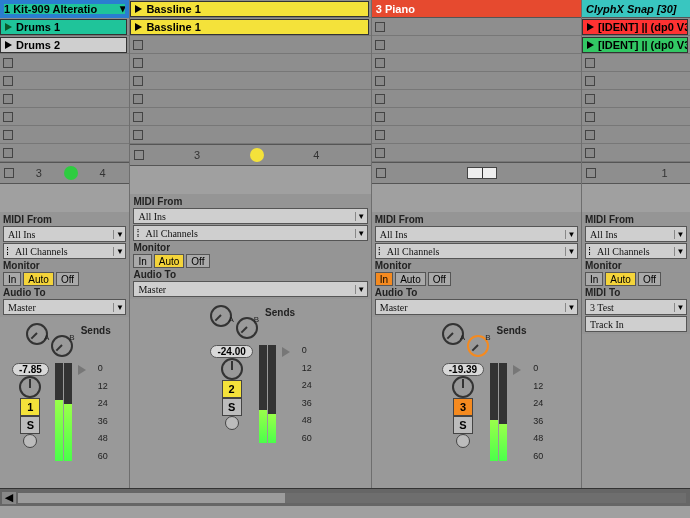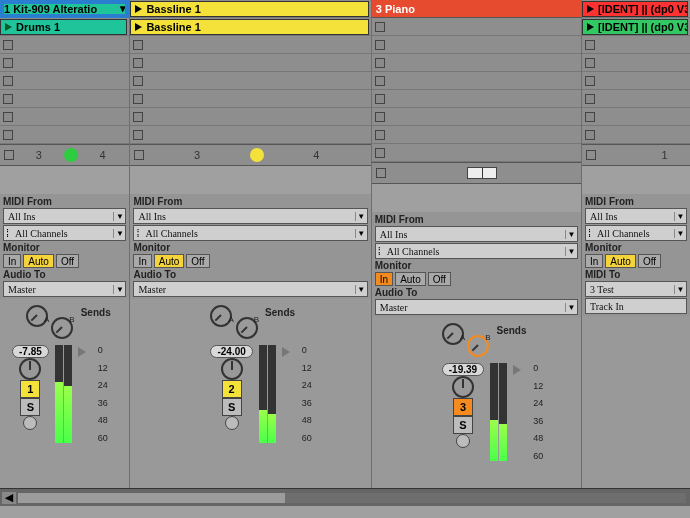--- a/index.html
+++ b/index.html
@@ -71,20 +71,26 @@
         <span style="margin-left:auto">▾</span>
       </div>
       <div class="clips">
         <div class="clip-row">
           <div class="clip" style="background:#1fc49a">
               <span class="play-tri gn"></span>
               <span>Drums 1</span>
             </div>
         </div>
         <div class="clip-row">
+          <div class="clip" style="background:#cfcfcf">
+              <span class="play-tri bk"></span>
+              <span>Drums 2</span>
+            </div>
+        </div>
+        <div class="clip-row">
             <span class="stop"></span>
           </div>
         <div class="clip-row">
             <span class="stop"></span>
           </div>
         <div class="clip-row">
             <span class="stop"></span>
           </div>
         <div class="clip-row">
             <span class="stop"></span>
@@ -351,20 +357,23 @@
               <span>24</span>
               <span>36</span>
               <span>48</span>
               <span>60</span>
           </div>
         </div>
       </div>
     </div>
 
     <div class="track t4" style="width:108px;border-right:none">
+      <div class="header" style="background:#39c6c0;font-style:italic">
+        <span>ClyphX Snap [30]</span>
+      </div>
       <div class="clips">
         <div class="clip-row">
             <div class="clip" style="background:#ff3232;color:#000">
               <span class="play-tri bk"></span>
               <span>[IDENT] || (dp0 V3 Te</span>
             </div>
           </div>
         <div class="clip-row">
             <div class="clip" style="background:#32c864;color:#000">
               <span class="play-tri bk"></span>

